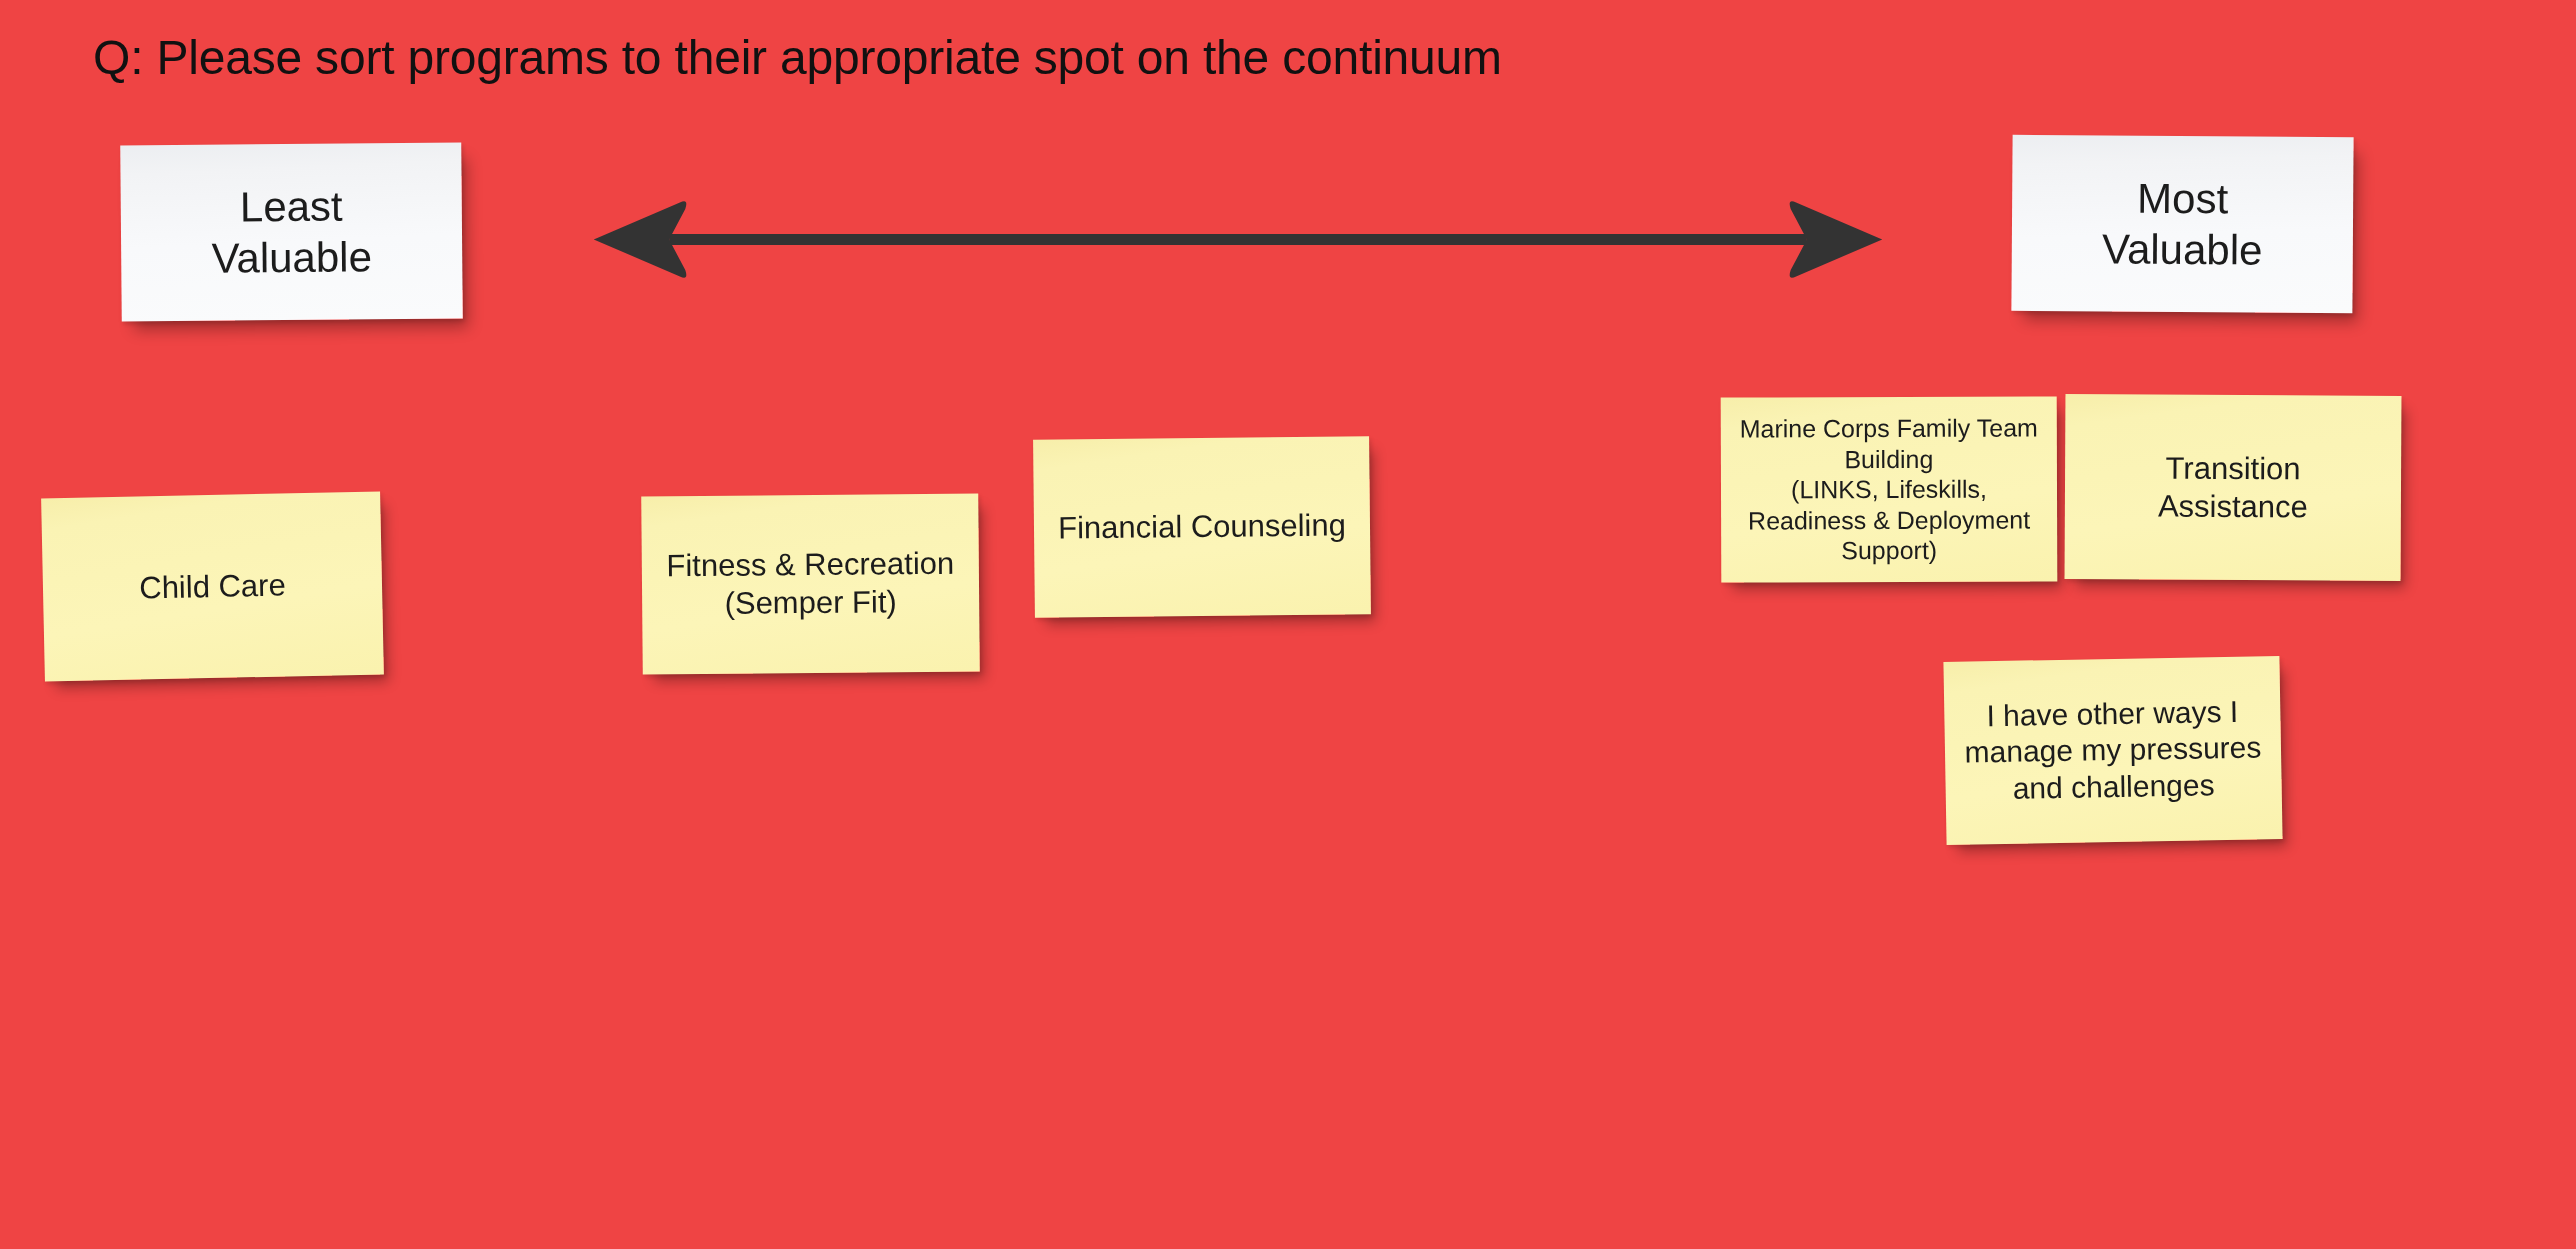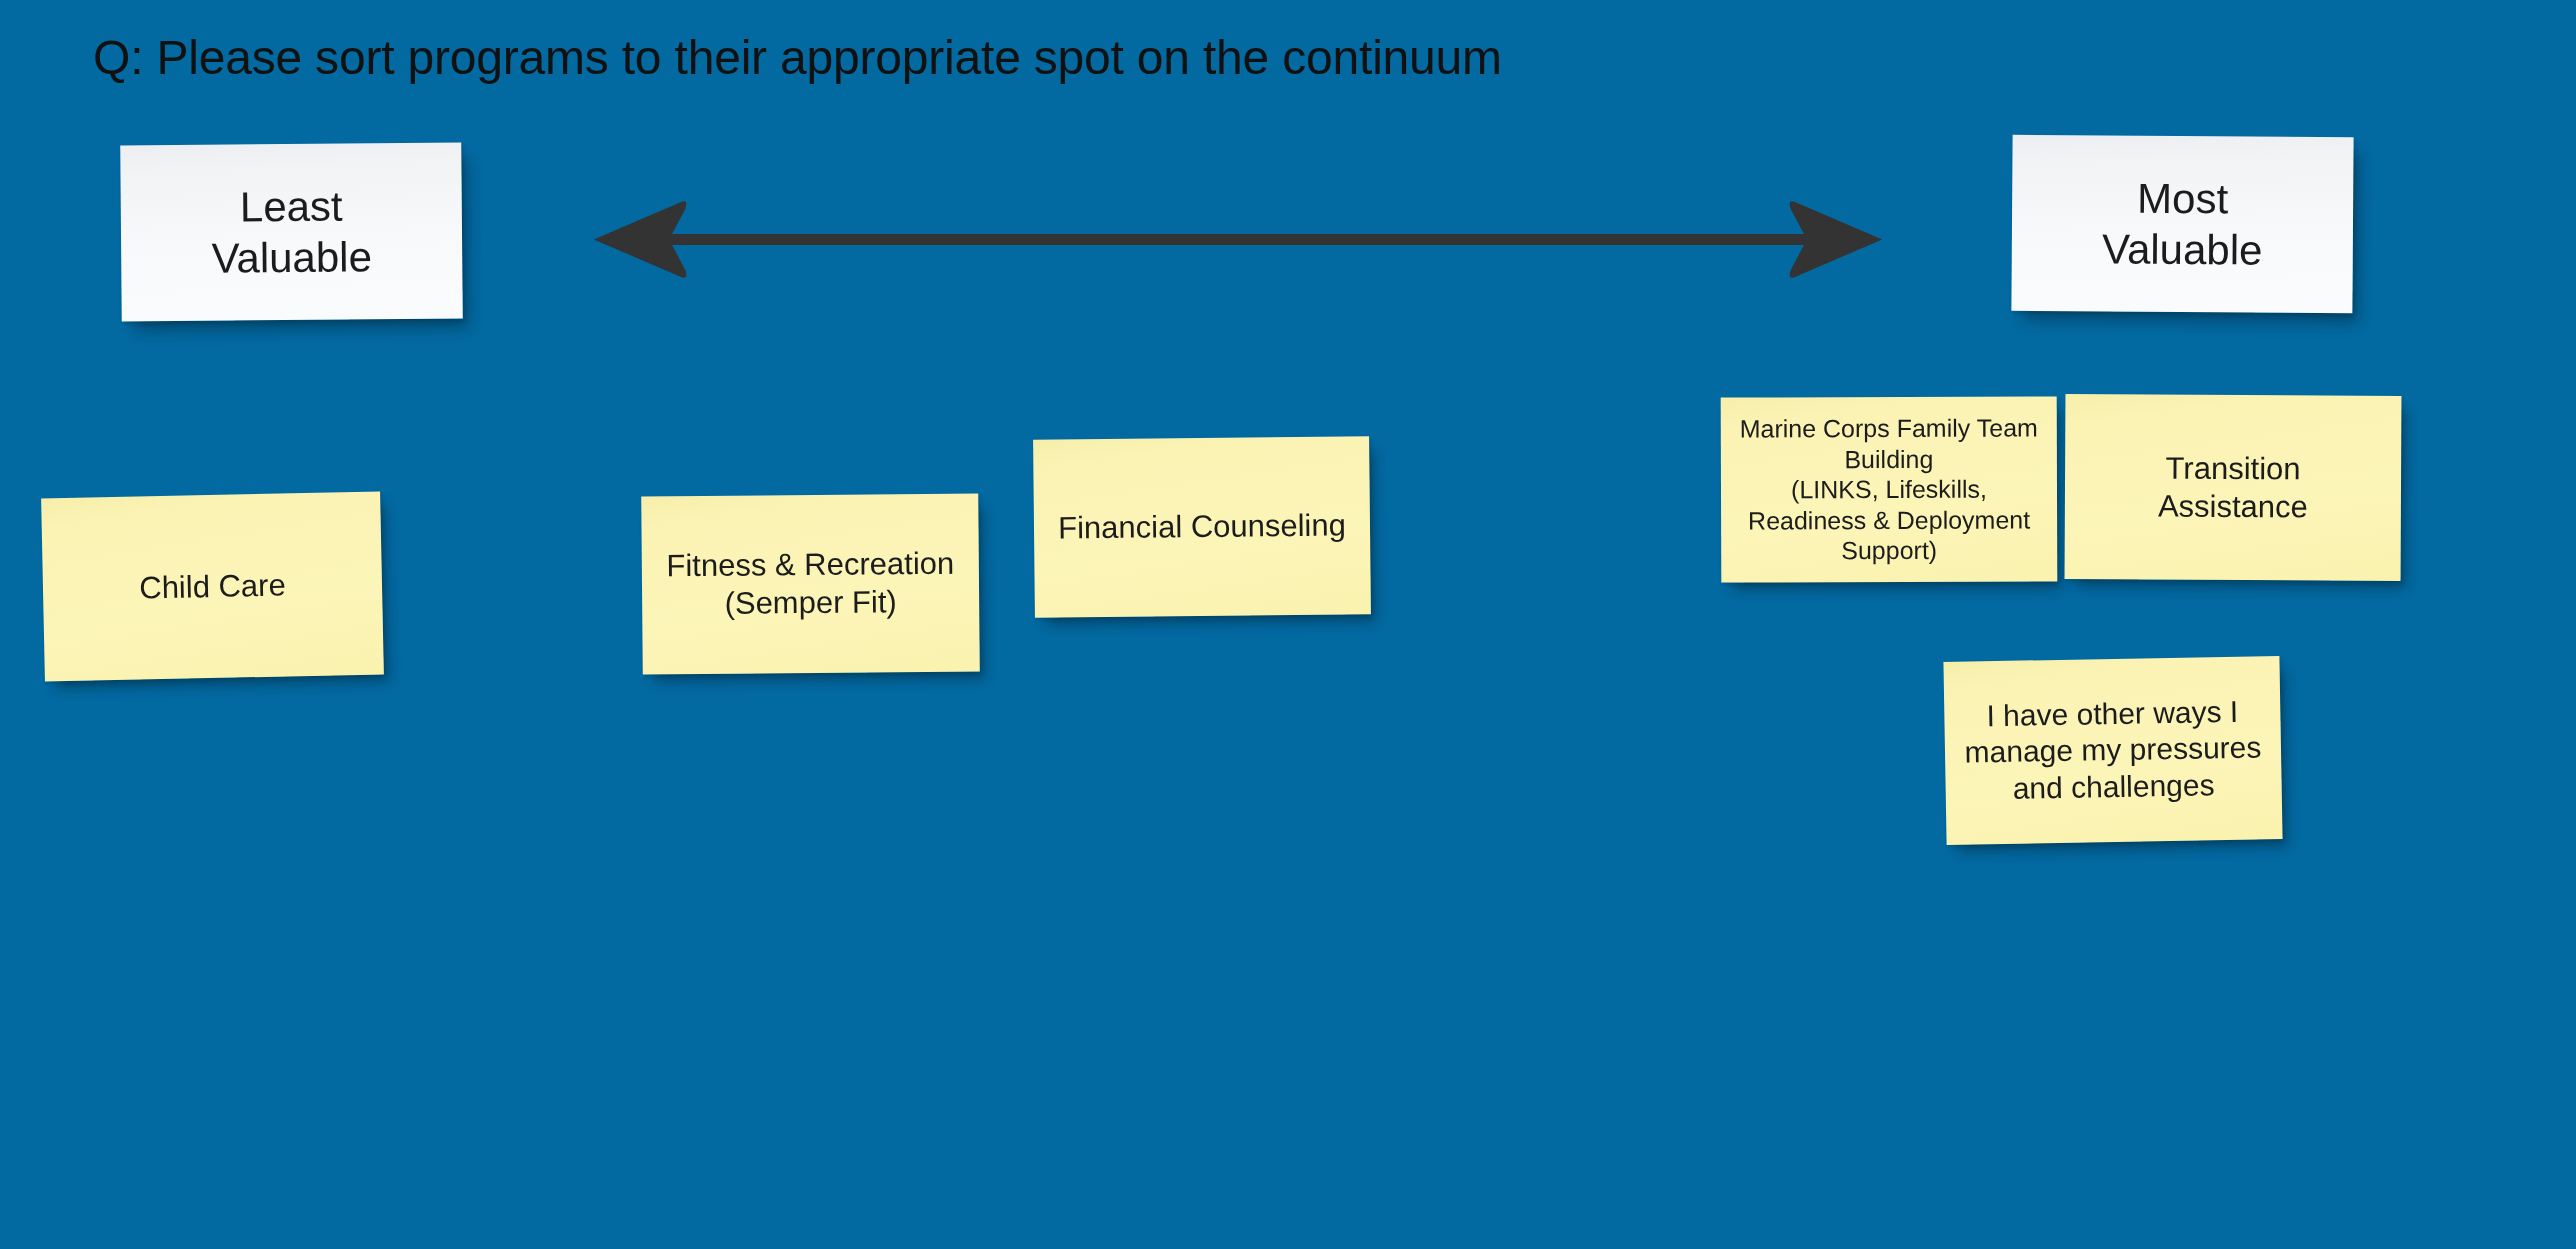--- a/index.html
+++ b/index.html
@@ -10,21 +10,21 @@
   }
   body {
     font-family: "Liberation Sans", sans-serif;
     color: #1a1a1a;
   }
 
   #board {
     position: relative;
     width: 2576px;
     height: 1250px;
-    background: #0369a1;
+    background: #ef4444;
     overflow: hidden;
   }
 
   
   #prompt-title {
     position: absolute;
     left: 93px;
     top: 30px;
     font-size: 48px;
     line-height: 1.15;

